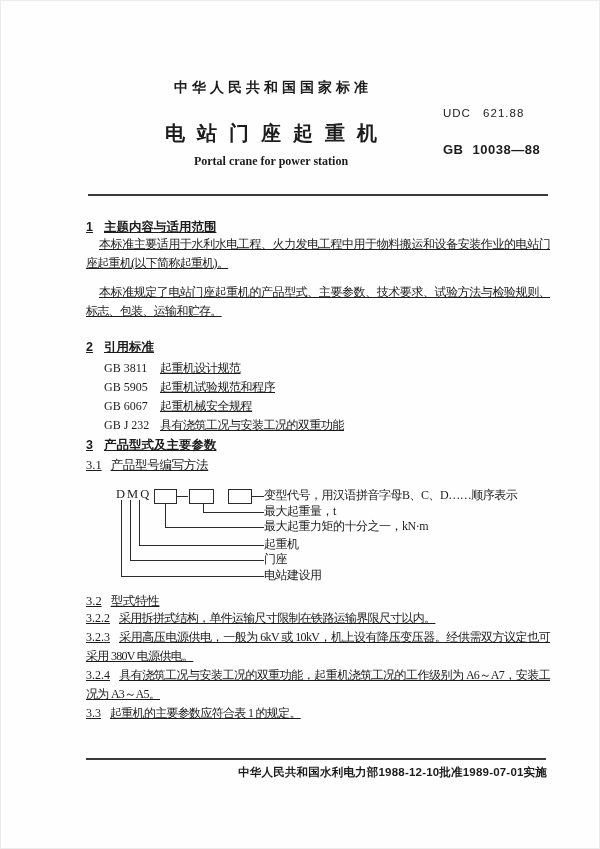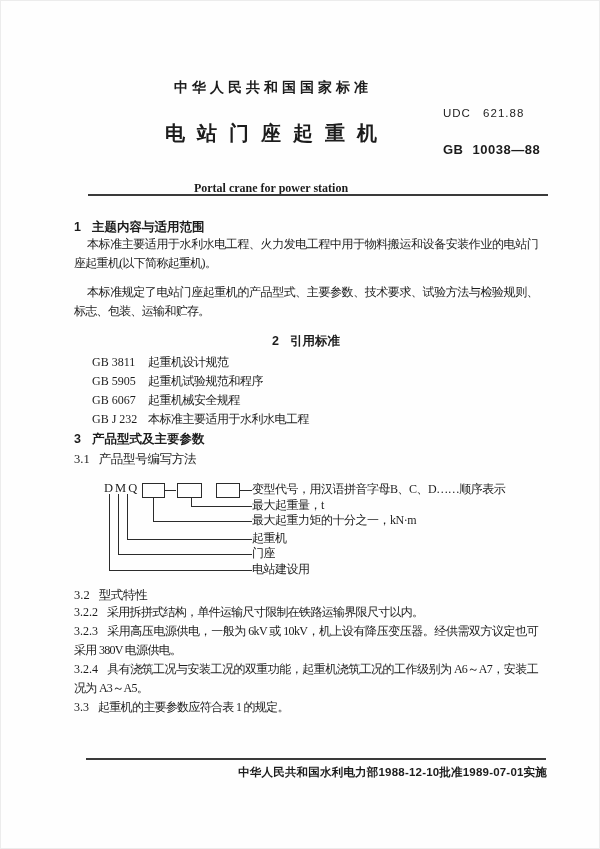--- a/index.html
+++ b/index.html
@@ -30,34 +30,34 @@
     font-family:"Liberation Sans","DejaVu Sans",sans-serif;
     font-weight:bold;font-size:20px;letter-spacing:12px;text-indent:12px;
   }
   .gb-code{
     position:absolute;left:442px;top:141px;
     font-family:"Liberation Sans","DejaVu Sans",sans-serif;
     font-weight:bold;font-size:13px;letter-spacing:.5px;word-spacing:5px;
   }
   .title-en{
     position:absolute;left:0;top:153px;width:540px;text-align:center;
-    font-weight:bold;font-size:12px;margin-top:27px;
+    font-weight:bold;font-size:12px;
   }
   .head-rule{
     position:absolute;left:87px;top:193px;width:460px;height:2px;background:#3a3a3a;
   }
   
-  .content{position:absolute;left:73px;top:212px;width:464px;}
+  .content{position:absolute;left:85px;top:212px;width:464px;text-decoration:underline;}
   .sec{
     margin:0;font-family:"Liberation Sans","DejaVu Sans",sans-serif;
     font-weight:bold;font-size:12.5px;line-height:16px;
   }
   .sec-num{margin-right:11px;}
   .m-s1{margin-top:6px;}
-  .m-s2{margin-top:12px;text-align:center;}
+  .m-s2{margin-top:18px;}
   .m-s3{margin-top:2px;}
   .para{
     margin:10px 0 0 0;font-size:12px;line-height:19px;
     letter-spacing:-0.7px;text-indent:13px;text-align:justify;
   }
   .para.p2{margin-top:0;}
   .refs{margin-top:4px;padding-left:18px;font-size:12px;line-height:19px;letter-spacing:-0.5px;}
   .ref-code{display:inline-block;min-width:56px;letter-spacing:0;}
   .sub{margin:4px 0 0 0;font-size:12.5px;line-height:16px;letter-spacing:-0.3px;}
   .sub .cl-num{letter-spacing:0;}
@@ -131,21 +131,21 @@
       <div class="ref-row">
         <span class="ref-code">GB 3811</span><span>起重机设计规范</span>
       </div>
       <div class="ref-row">
         <span class="ref-code">GB 5905</span><span>起重机试验规范和程序</span>
       </div>
       <div class="ref-row">
         <span class="ref-code">GB 6067</span><span>起重机械安全规程</span>
       </div>
       <div class="ref-row">
-        <span class="ref-code">GB J 232</span><span>本标准主要适用于水利水电工程</span>
+        <span class="ref-code">GB J 232</span><span>具有浇筑工况与安装工况的双重功能</span>
       </div>
     </div>
 
     <h2 class="sec m-s3">
       <span class="sec-num">3</span><span>产品型式及主要参数</span>
     </h2>
 
     <div class="sub m-s31">
       <span class="cl-num">3.1</span><span>产品型号编写方法</span>
     </div>

